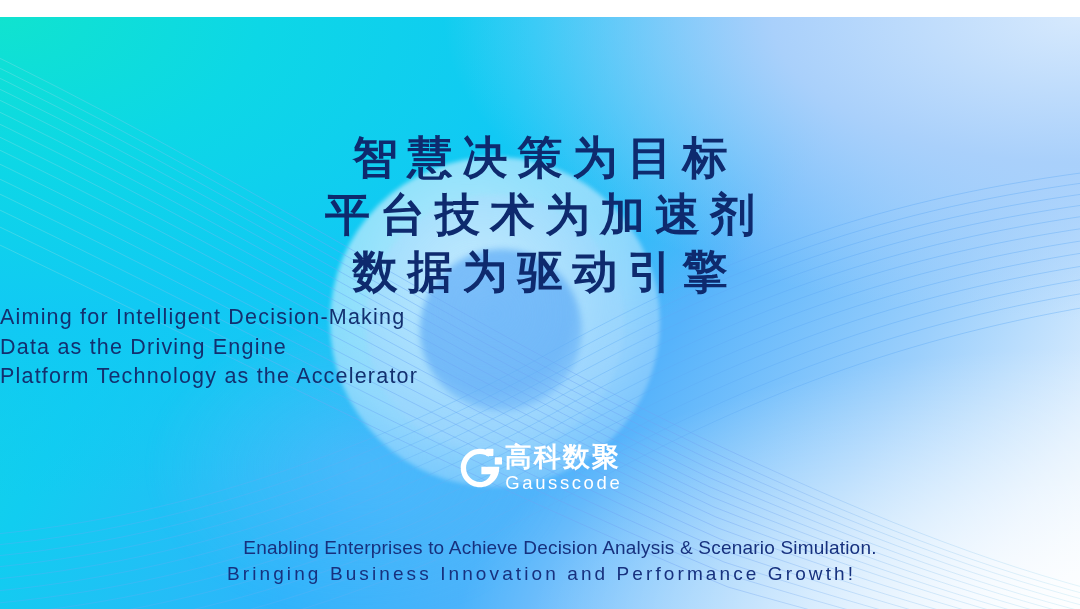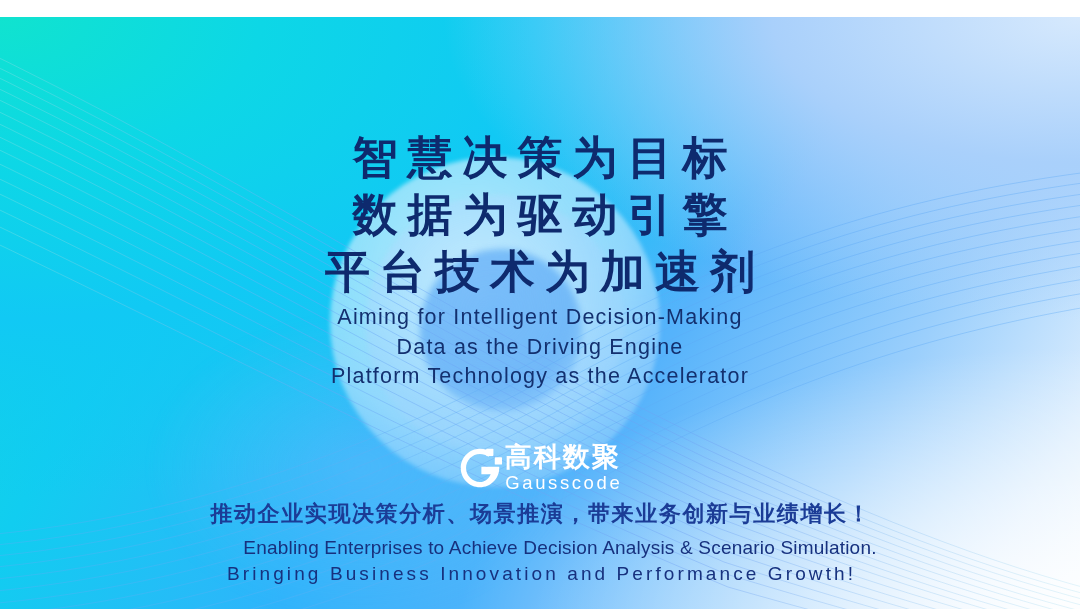--- a/index.html
+++ b/index.html
@@ -54,21 +54,20 @@
     font-weight:700;
     font-size:45px;
     line-height:57px;
     letter-spacing:10px;
     text-indent:10px;
   }
   .headline div { white-space:nowrap; }
 
   .subhead {
     position:absolute; left:0; right:0; top:286px;
-    text-align:center;
     color:#13306f;
     font-size:21.5px;
     line-height:29.5px;
     letter-spacing:1.2px;
   }
   .subhead div { white-space:nowrap; }
 
   .logo-row {
     position:absolute; left:0; right:0; top:427px;
     display:flex; align-items:center; justify-content:center; gap:1px;
@@ -162,22 +161,22 @@
       <path d="M-40,627 C 180,615 398,543 578,441 C 758,343 918,285 1130,255"></path>
       <path d="M-40,641 C 180,629 400,558 580,456 C 760,358 920,299 1130,269"></path>
       <path d="M-40,655 C 180,644 402,573 582,471 C 762,373 922,314 1130,283"></path>
     </g>
   </svg>
 
   <div class="content">
 
     <div class="headline">
       <div>智慧决策为目标</div>
+      <div>平台技术为加速剂</div>
       <div>数据为驱动引擎</div>
-      <div>平台技术为加速剂</div>
     </div>
 
     <div class="subhead">
       <div>Aiming for Intelligent Decision-Making</div>
       <div>Data as the Driving Engine</div>
       <div>Platform Technology as the Accelerator</div>
     </div>
 
     <div class="logo-row">
       <svg class="logo-mark" viewBox="0 0 64 64">
@@ -185,21 +184,20 @@
         <rect fill="#ffffff" x="41" y="4" width="10.5" height="10.5" rx="1"></rect>
         <rect fill="#ffffff" x="53.5" y="16.5" width="10.5" height="10.5" rx="1"></rect>
         <rect fill="#ffffff" x="41" y="16.5" width="9" height="9" rx="1" opacity="0"></rect>
       </svg>
       <div class="logo-text">
         <div class="logo-cn">高科数聚</div>
         <div class="logo-en">Gausscode</div>
       </div>
     </div>
 
-    <div class="tagline-cn">推动企业实现决策分析、场景推演，带来业务创新与业绩增长！</div>
 
     <div class="tagline-en">
       <div class="line1">Enabling Enterprises to Achieve Decision Analysis &amp; Scenario Simulation.</div>
       <div class="line2">Bringing Business Innovation and Performance Growth!</div>
     </div>
 
   </div>
 </div>
 
 </body></html>

